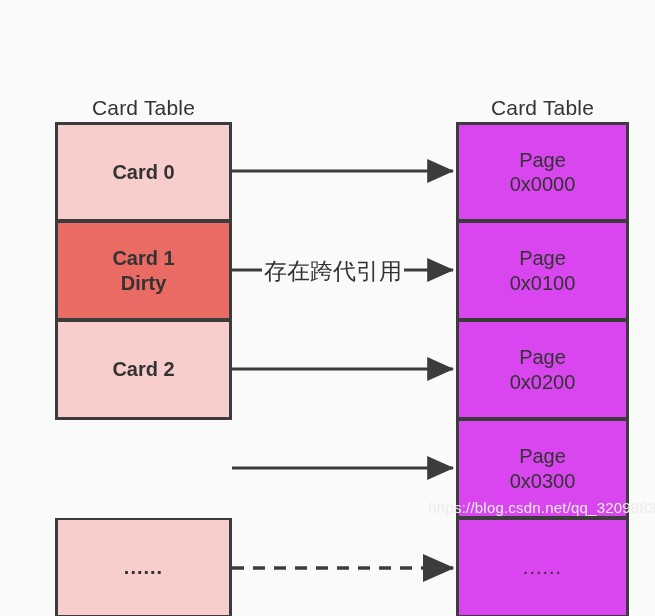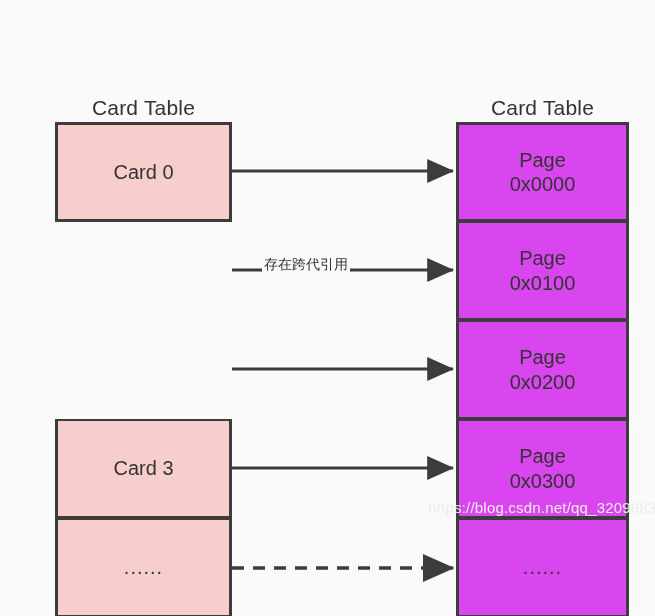--- a/index.html
+++ b/index.html
@@ -75,20 +75,21 @@
     line-height: 1.22;
     font-size: 20px;
     color: #333333;
     text-align: center;
   }
   .cell + .cell {
     border-top-width: 2px;
   }
   .cell.card {
     background: #f8cecd;
+    font-weight: bold;
   }
   .cell.card.dirty {
     background: #ea6b64;
   }
   .cell.page {
     background: #d946ef;
   }
   .cell .line {
     display: block;
   }
@@ -105,21 +106,21 @@
     width: 655px;
     height: 616px;
     pointer-events: none;
   }
 
   
   #cross-gen-label {
     position: absolute;
     left: 246px;
     top: 218px;
-    font-size: 14px;
+    font-size: 23px;
     color: #333333;
     background: #fafafa;
     padding: 0 2px;
     white-space: nowrap;
     font-family: "DejaVu Sans", "Liberation Sans", sans-serif;
   }
 
   
   #watermark {
     position: absolute;
@@ -139,25 +140,29 @@
   <div class="col-heading" id="card-table-heading">Card Table</div>
 
   <div class="col-heading" id="card-page-heading">Card Table</div>
 
   <div class="column" id="card-table-column">
 
     <div class="cell card" style="top:0px;height:100px;">
       <span class="line">Card 0</span>
     </div>
 
-
-
-    <div class="cell card" style="top:297px;height:100px;">
-      <span class="line">Card 3</span>
-    </div>
+    <div class="cell card dirty" style="top:99px;height:100px;">
+      <span class="line">Card 1</span>
+      <span class="line">Dirty</span>
+    </div>
+
+    <div class="cell card" style="top:198px;height:100px;">
+      <span class="line">Card 2</span>
+    </div>
+
 
     <div class="cell card" style="top:396px;height:100px;">
       <span class="line dots">......</span>
     </div>
   </div>
 
   <div class="column" id="card-page-column">
 
     <div class="cell page" style="top:0px;height:100px;">
       <span class="line">Page</span>

